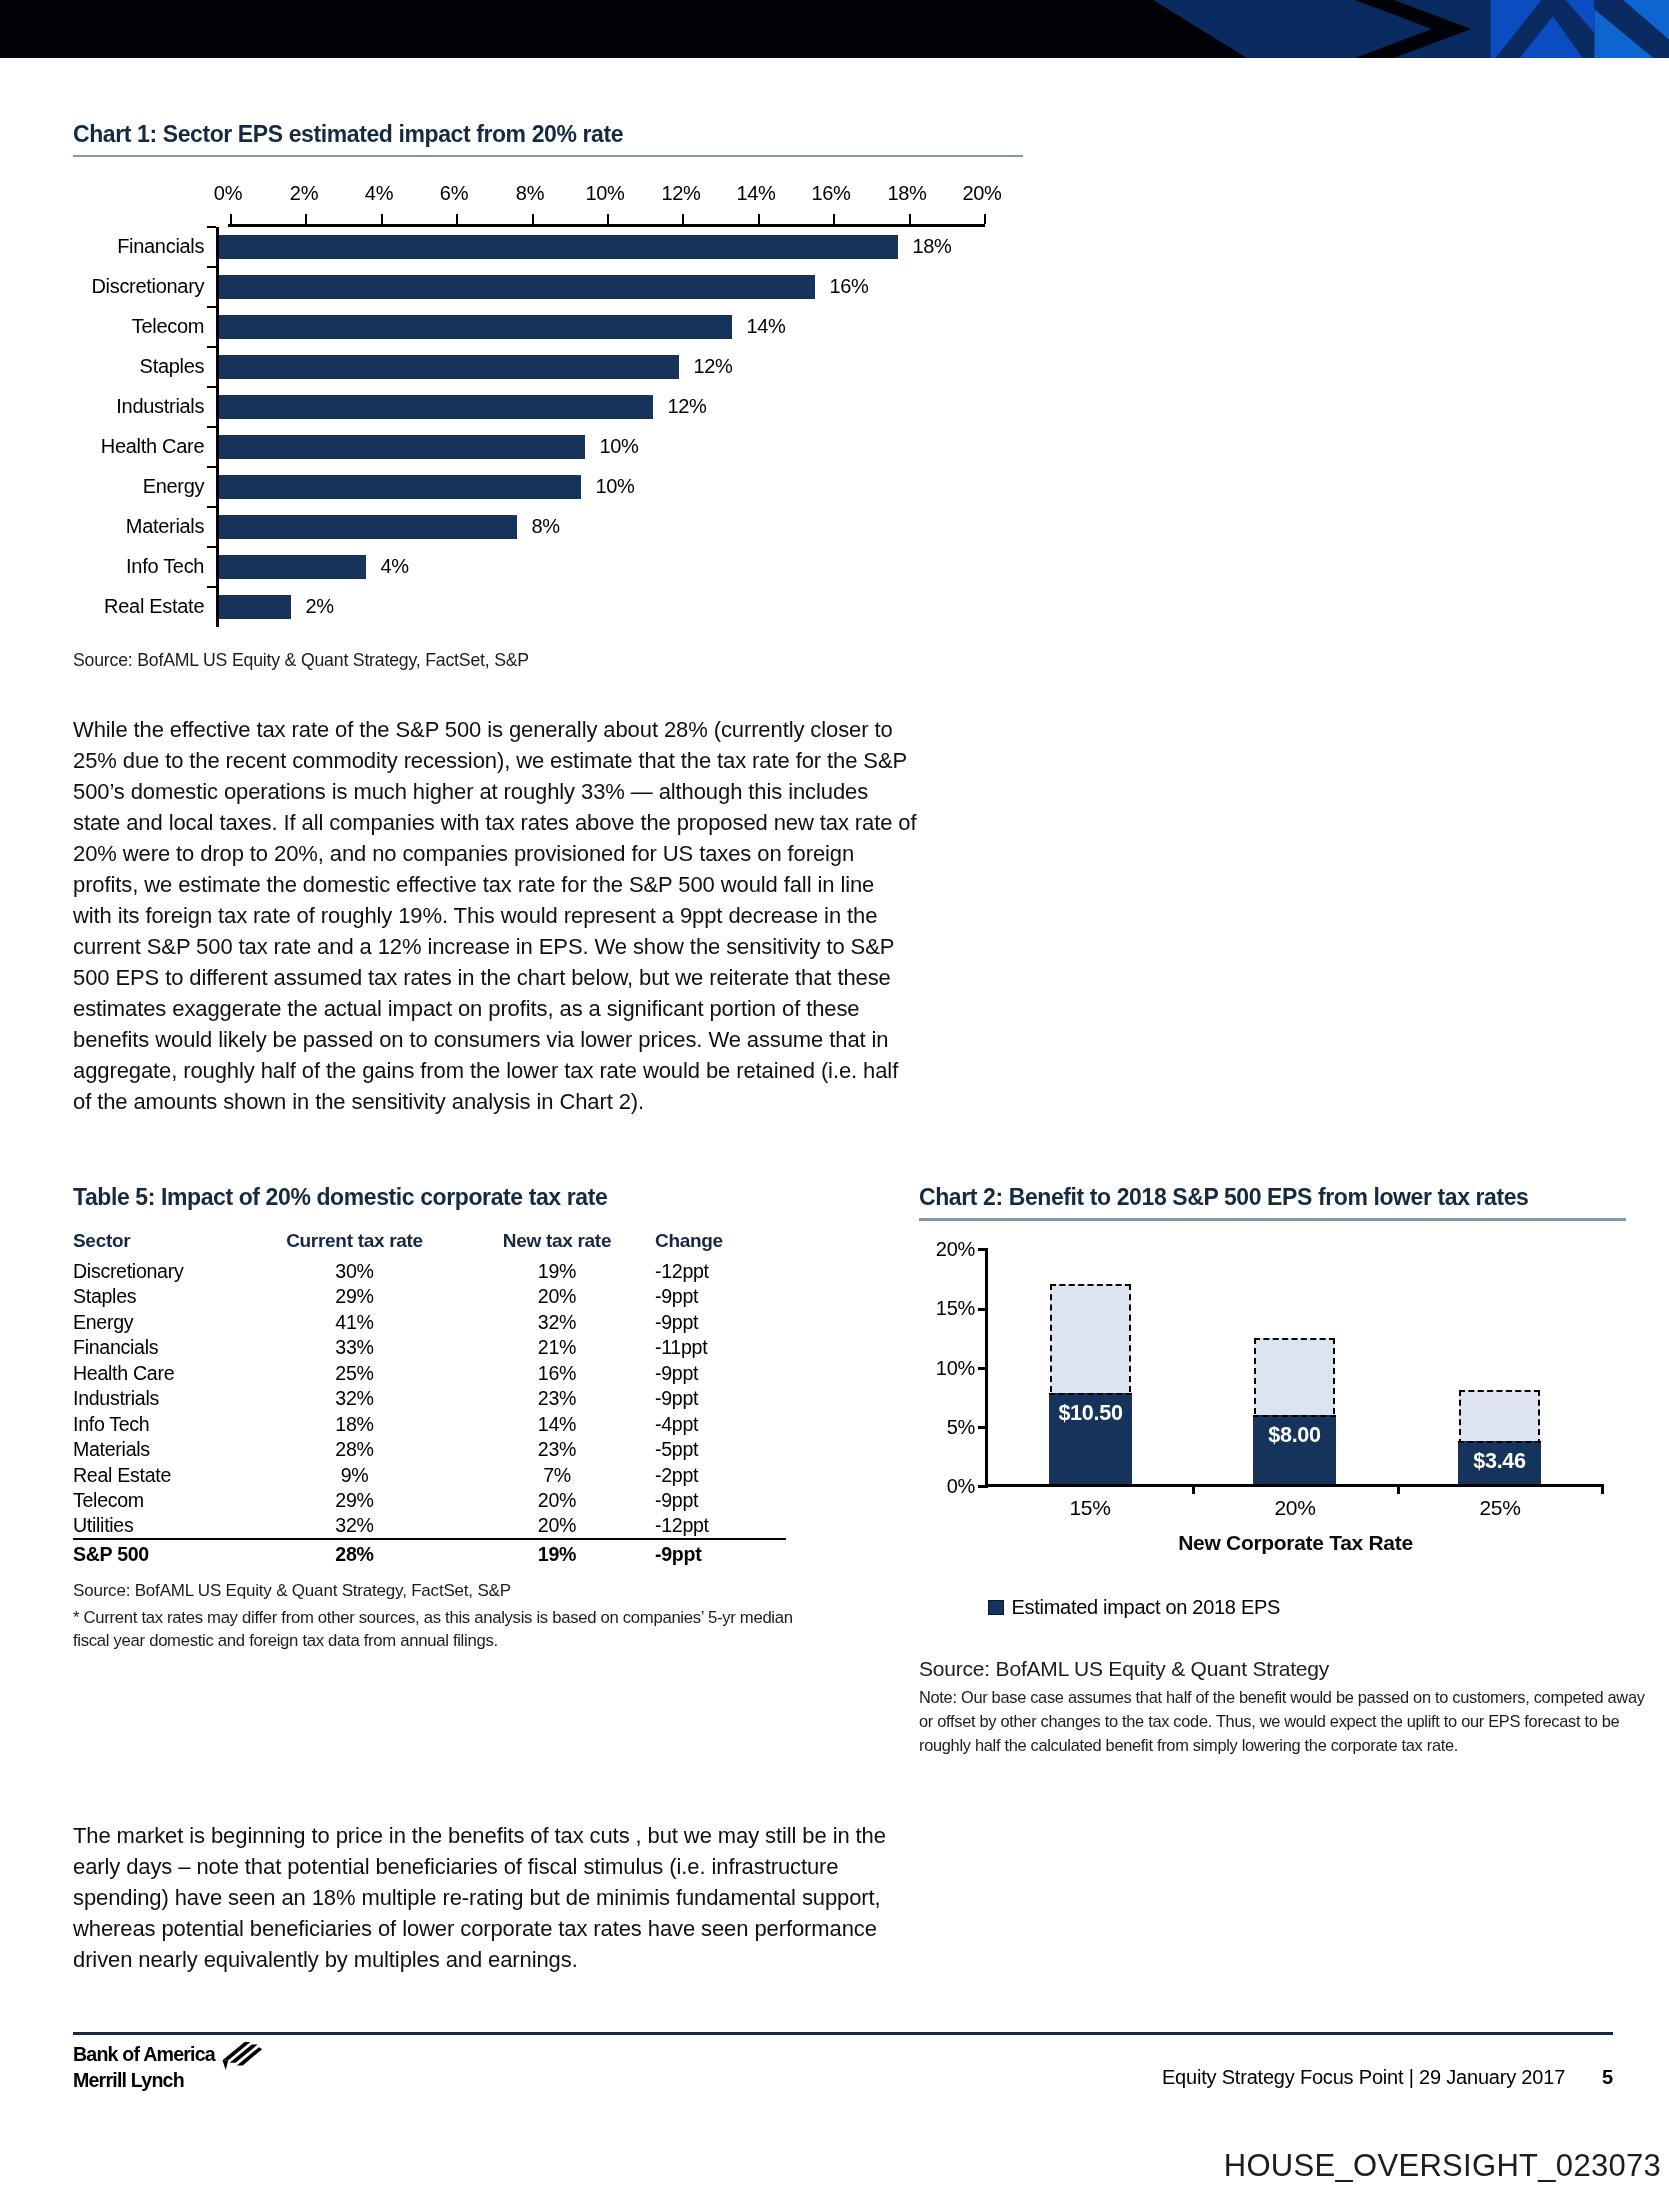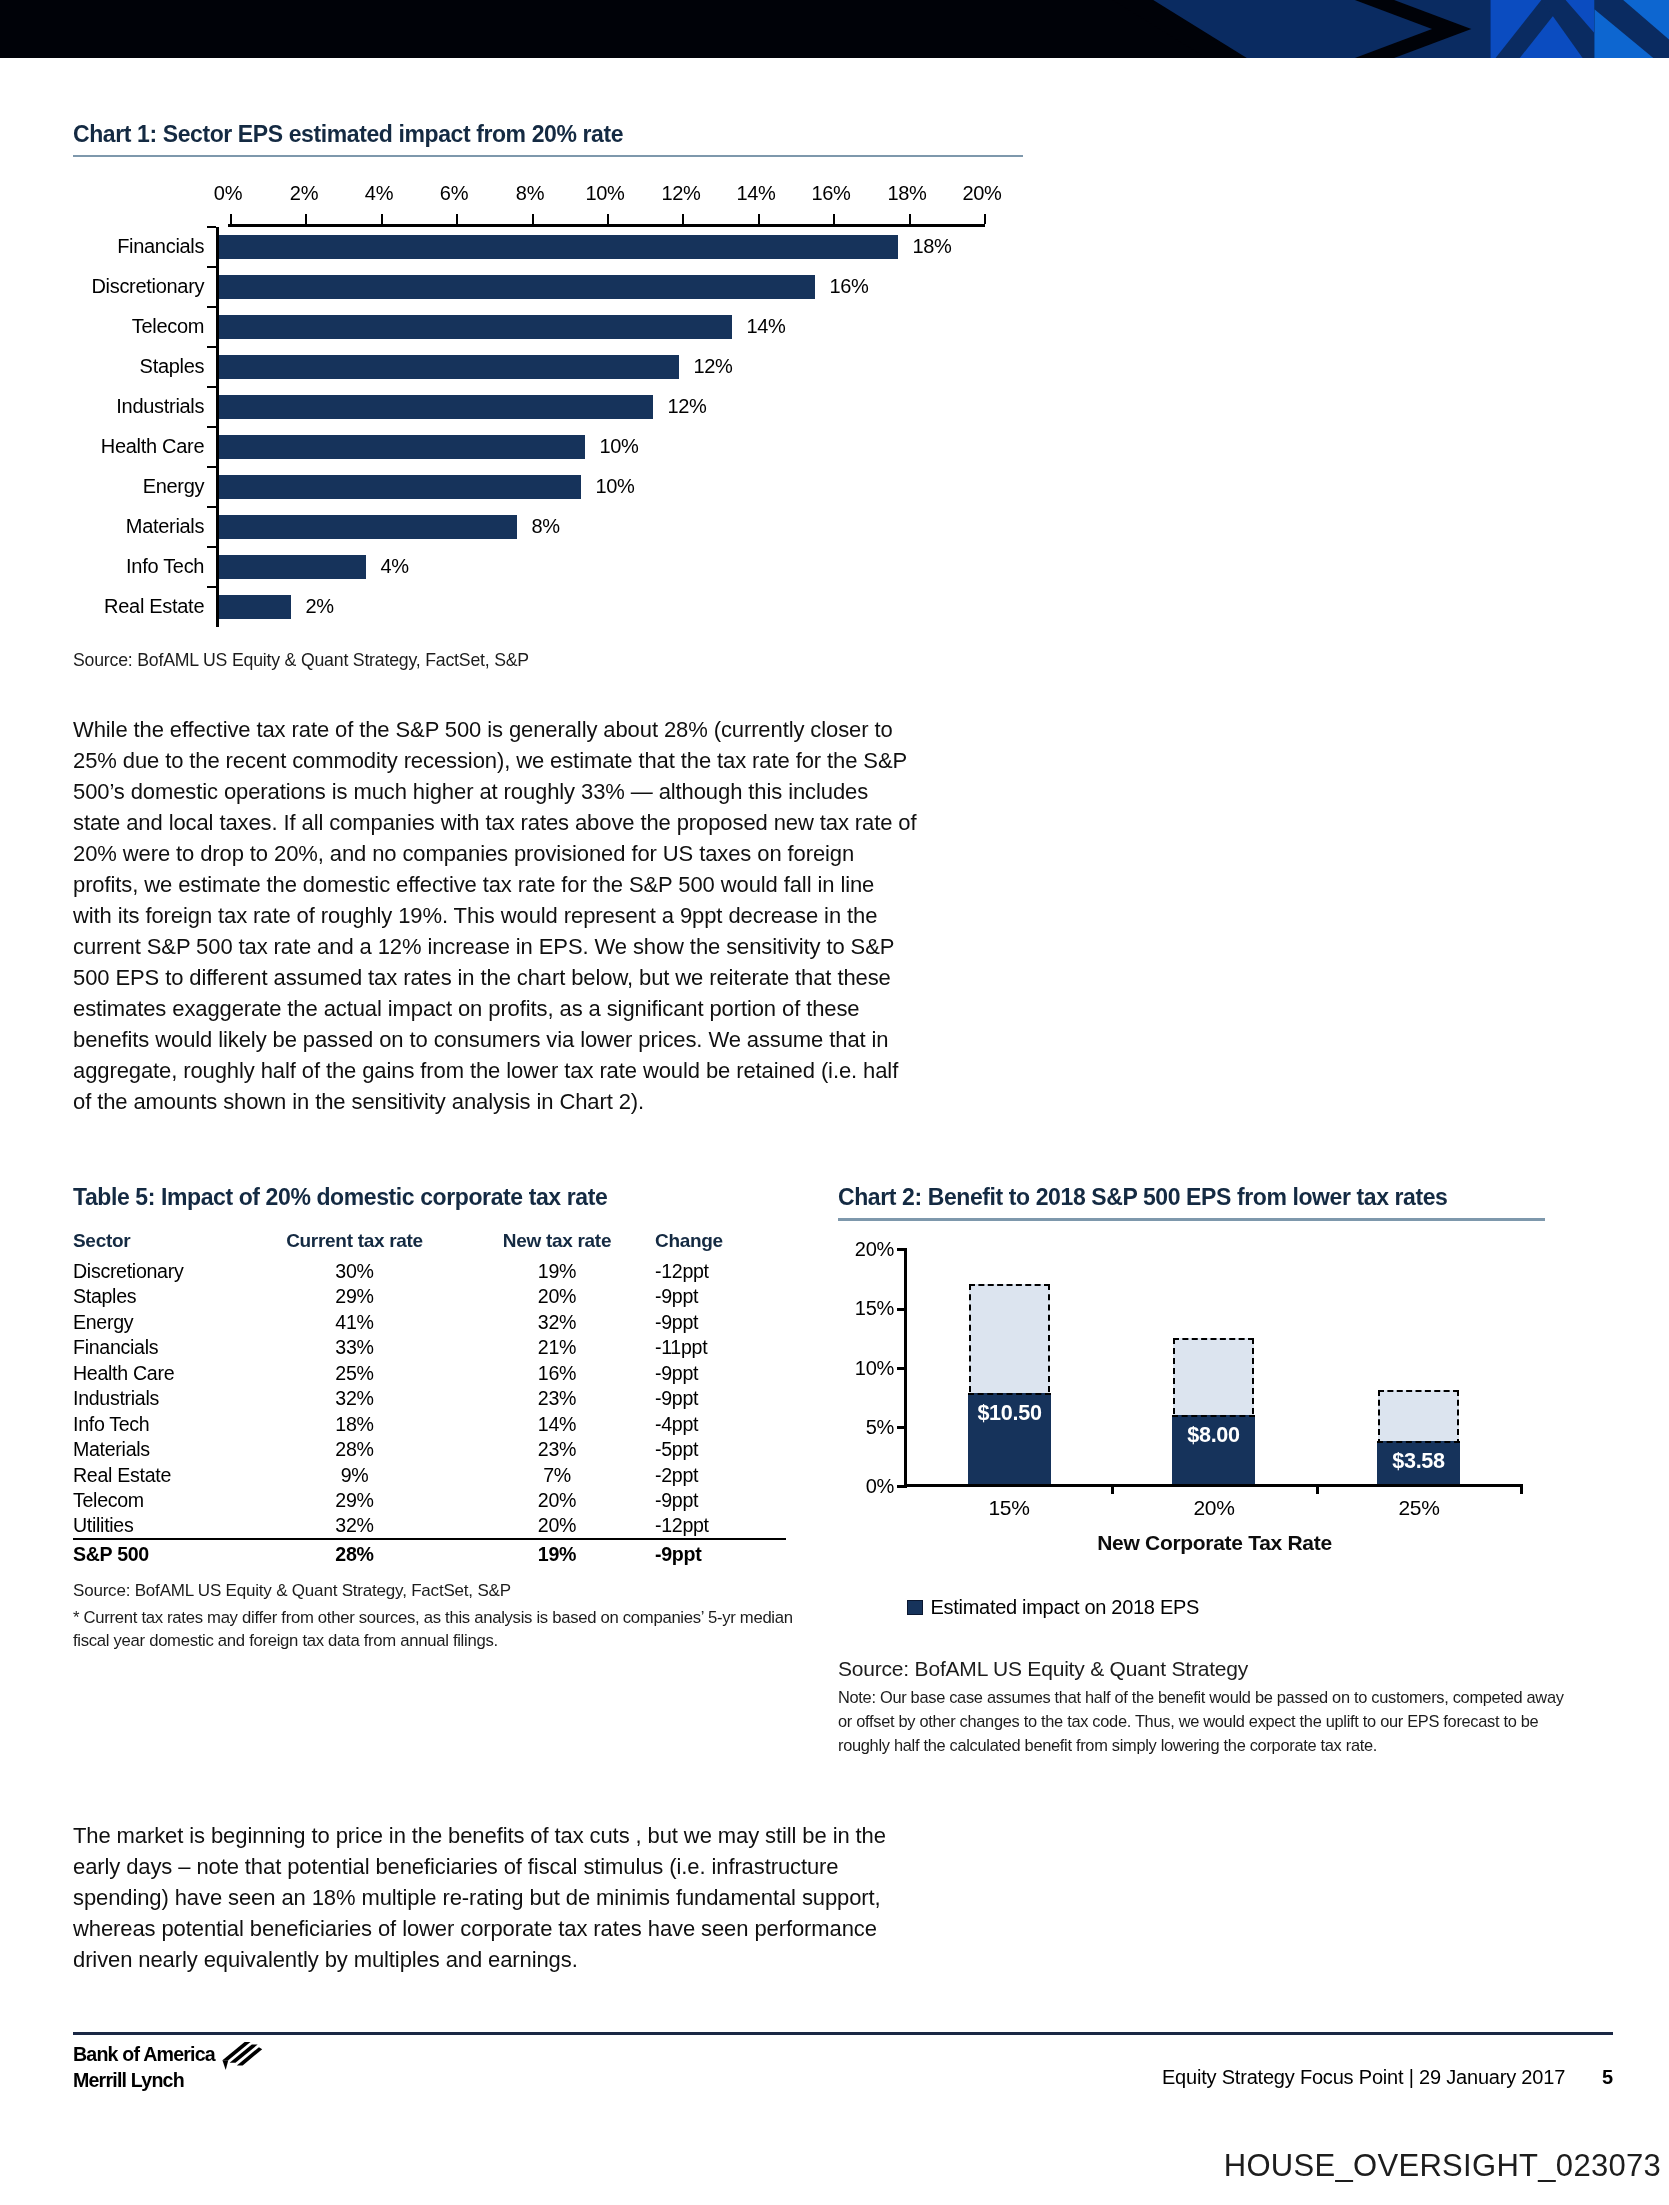--- a/index.html
+++ b/index.html
@@ -48,21 +48,21 @@
   .c1-plot { position:relative; flex:1; height:100%; border-left:3.3px solid #000; display:flex; align-items:center; }
   .c1-plot::before { content:''; position:absolute; left:-11.8px; top:-1.3px; width:8.5px; height:2px; background:#000; }
   .c1-bar { height:23.6px; background:#16335B; flex:none; }
   .c1-val { margin-left:14.4px; font-size:20px; color:#000; letter-spacing:-0.3px; }
   #c1-source { margin-top:23.6px; }
   
   #para1 { margin-top:43px; }
   
   .two-col { display:flex; margin-top:67px; }
   .col-left { width:727px; flex:none; }
-  .col-right { width:736px; flex:none; margin-left:38px; }
+  .col-right { width:736px; flex:none; margin-left:119px; }
   
   #t5 table { border-collapse:collapse; width:713px; margin-top:15.7px; }
   #t5 th {
     font-size:19px; font-weight:bold; color:#142A42; letter-spacing:-0.3px;
     padding:2.6px 0 6.5px 0; vertical-align:bottom;
   }
   #t5 td { font-size:19.6px; color:#000; letter-spacing:-0.3px; padding:0; height:25.5px; vertical-align:middle; }
   #t5 th:nth-child(1), #t5 td:nth-child(1) { text-align:left; width:177px; }
   #t5 th:nth-child(2), #t5 td:nth-child(2) { text-align:center; width:209px; }
   #t5 th:nth-child(3), #t5 td:nth-child(3) { text-align:center; width:196px; }
@@ -387,21 +387,21 @@
                 <div class="c2-bar-label">$10.50</div>
               </div>
             </div>
             <div class="c2-bar" style="left: 266px; height: 146px;">
               <div class="c2-bar-solid" style="height: 69px;">
                 <div class="c2-bar-label">$8.00</div>
               </div>
             </div>
             <div class="c2-bar" style="left: 471px; height: 94px;">
               <div class="c2-bar-solid" style="height: 43px;">
-                <div class="c2-bar-label">$3.58</div>
+                <div class="c2-bar-label">$3.46</div>
               </div>
             </div>
             <div class="c2-xtick" style="left: 204px;"></div>
             <div class="c2-xtick" style="left: 409px;"></div>
             <div class="c2-xtick" style="left: 613px;"></div>
           </div>
         <div class="c2-xlabels" id="c2-xlabels">
             <span class="c2-xlabel" style="left: 102px;">15%</span>
             <span class="c2-xlabel" style="left: 307px;">20%</span>
             <span class="c2-xlabel" style="left: 512px;">25%</span>

